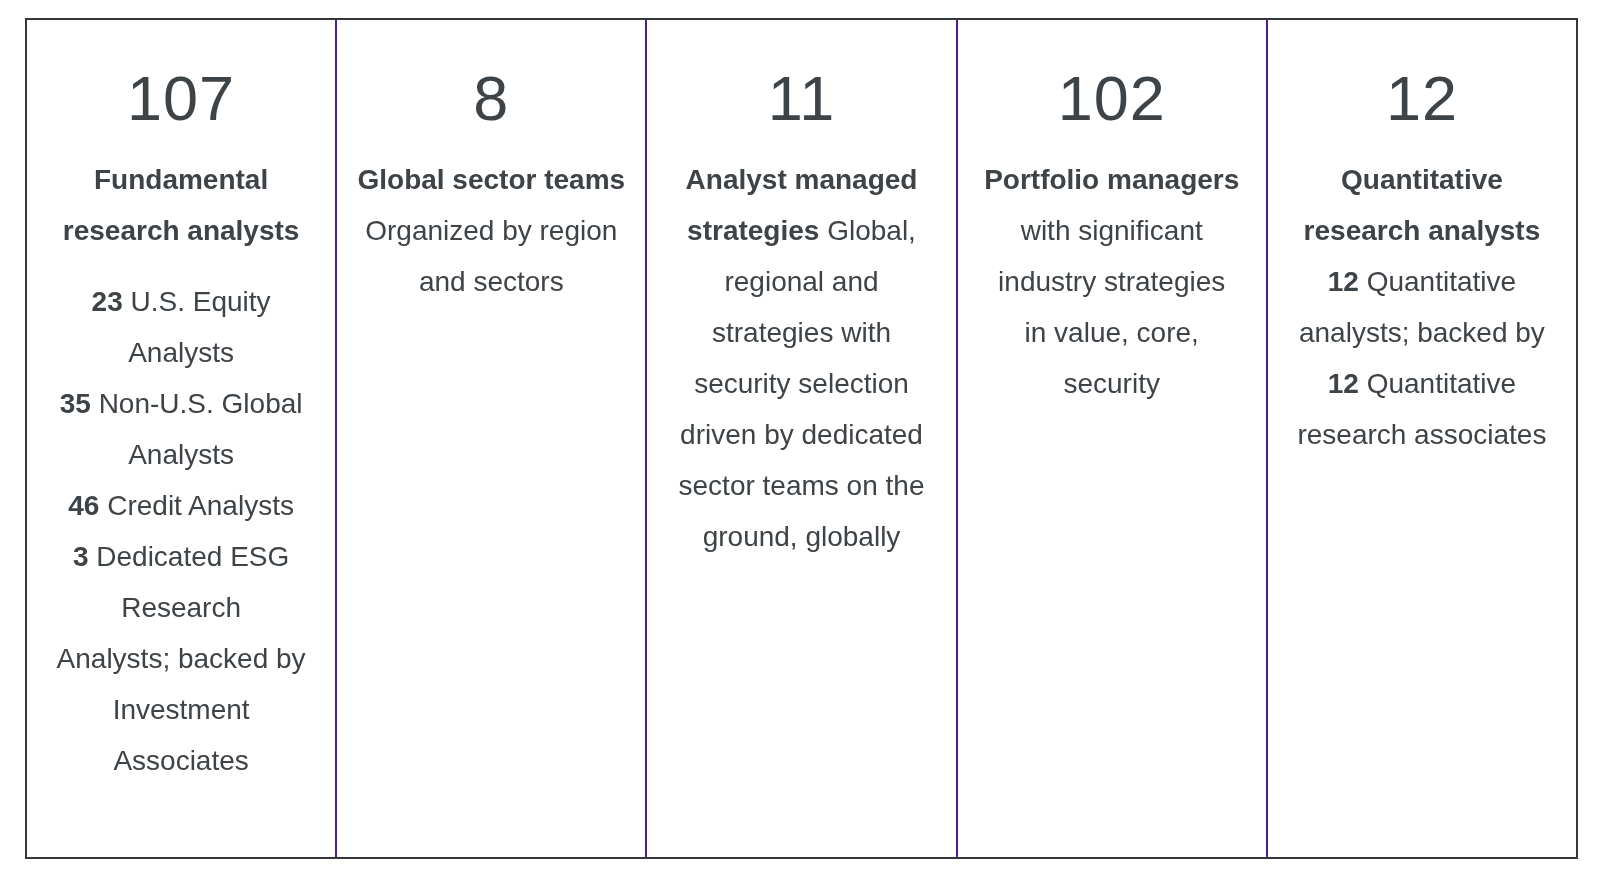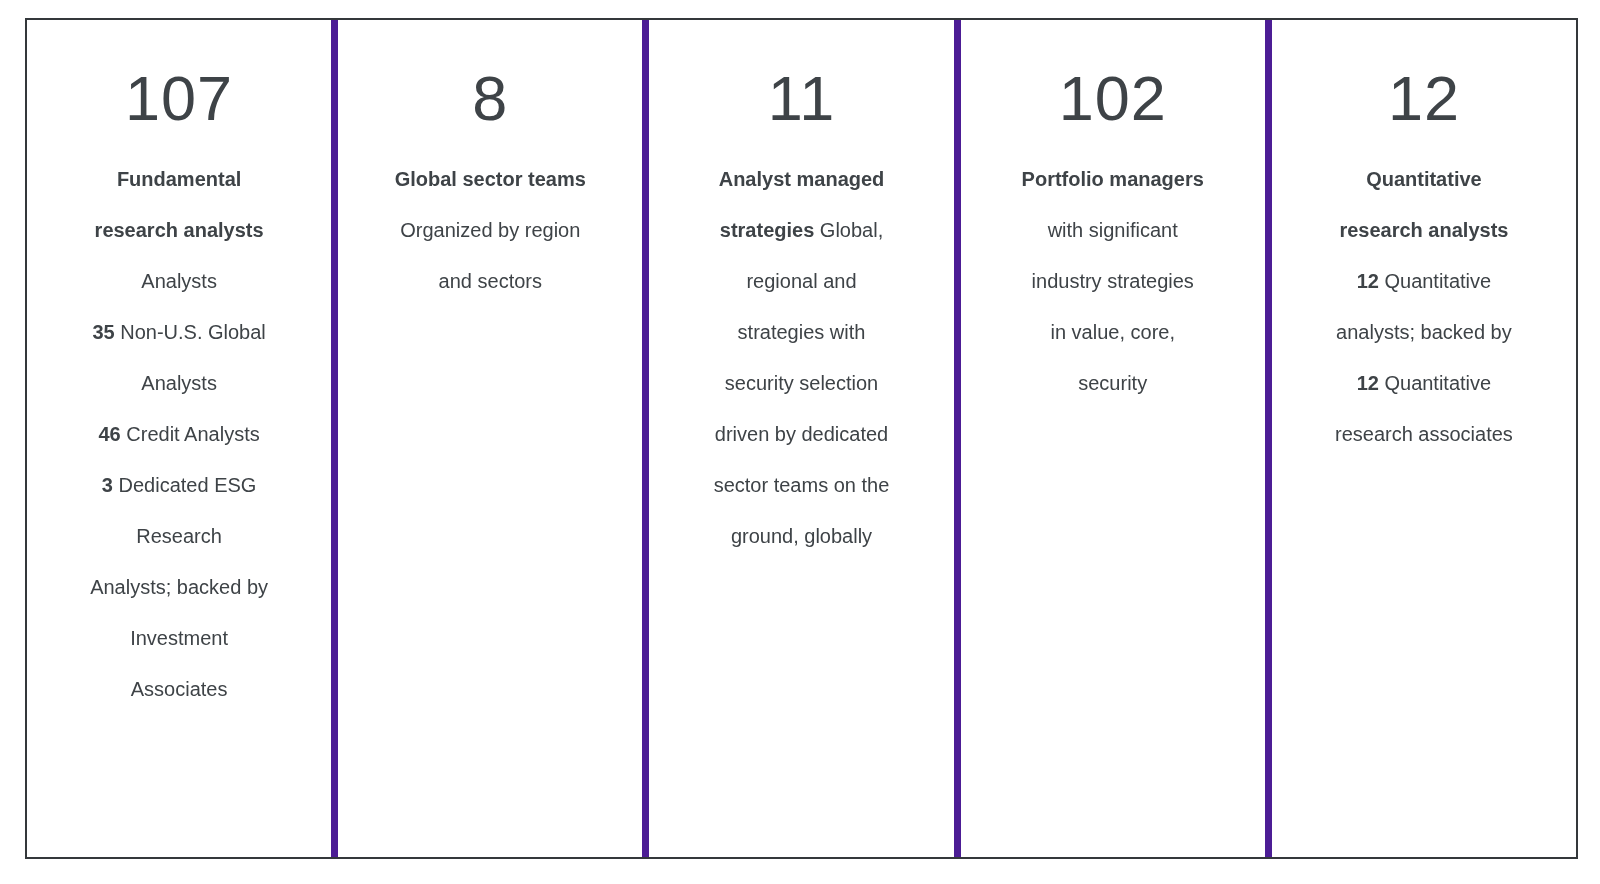--- a/index.html
+++ b/index.html
@@ -20,39 +20,39 @@
     display: flex;
     width: 100%;
     height: 841px;
     box-sizing: border-box;
     border: 2px solid #34383b;
     background: #ffffff;
   }
   .stat-col {
     flex: 1 1 0;
     box-sizing: border-box;
-    border-right: 7px solid #4c1d95;
+    border-right: 2px solid #4c1d95;
     padding: 46px 2px 0 2px;
     text-align: center;
     overflow: hidden;
   }
   .stat-col:last-child {
     border-right: none;
     border-radius: 16px;
   }
   .stat-number {
     font-size: 63px;
     line-height: 64px;
     font-weight: 400;
     letter-spacing: 1px;
     margin: 0 0 24px 0;
     color: #3e4347;
   }
   .stat-text {
-    font-size: 20px;
+    font-size: 28px;
   }
   .line {
     line-height: 51px;
     white-space: nowrap;
   }
   .line.gap {
     margin-top: 20px;
   }
   .line b {
     font-weight: 700;
@@ -62,20 +62,21 @@
 <body>
 
 <div class="page">
   <div class="stat-table">
 
     <section class="stat-col">
       <div class="stat-number">107</div>
       <div class="stat-text">
           <div class="line"><b>Fundamental</b></div>
           <div class="line"><b>research analysts</b></div>
+          <div class="line gap"><b>23</b><span> U.S. Equity</span></div>
           <div class="line"><span>Analysts</span></div>
           <div class="line"><b>35</b><span> Non-U.S. Global</span></div>
           <div class="line"><span>Analysts</span></div>
           <div class="line"><b>46</b><span> Credit Analysts</span></div>
           <div class="line"><b>3</b><span> Dedicated ESG</span></div>
           <div class="line"><span>Research</span></div>
           <div class="line"><span>Analysts; backed by</span></div>
           <div class="line"><span>Investment</span></div>
           <div class="line"><span>Associates</span></div>
         </div>

